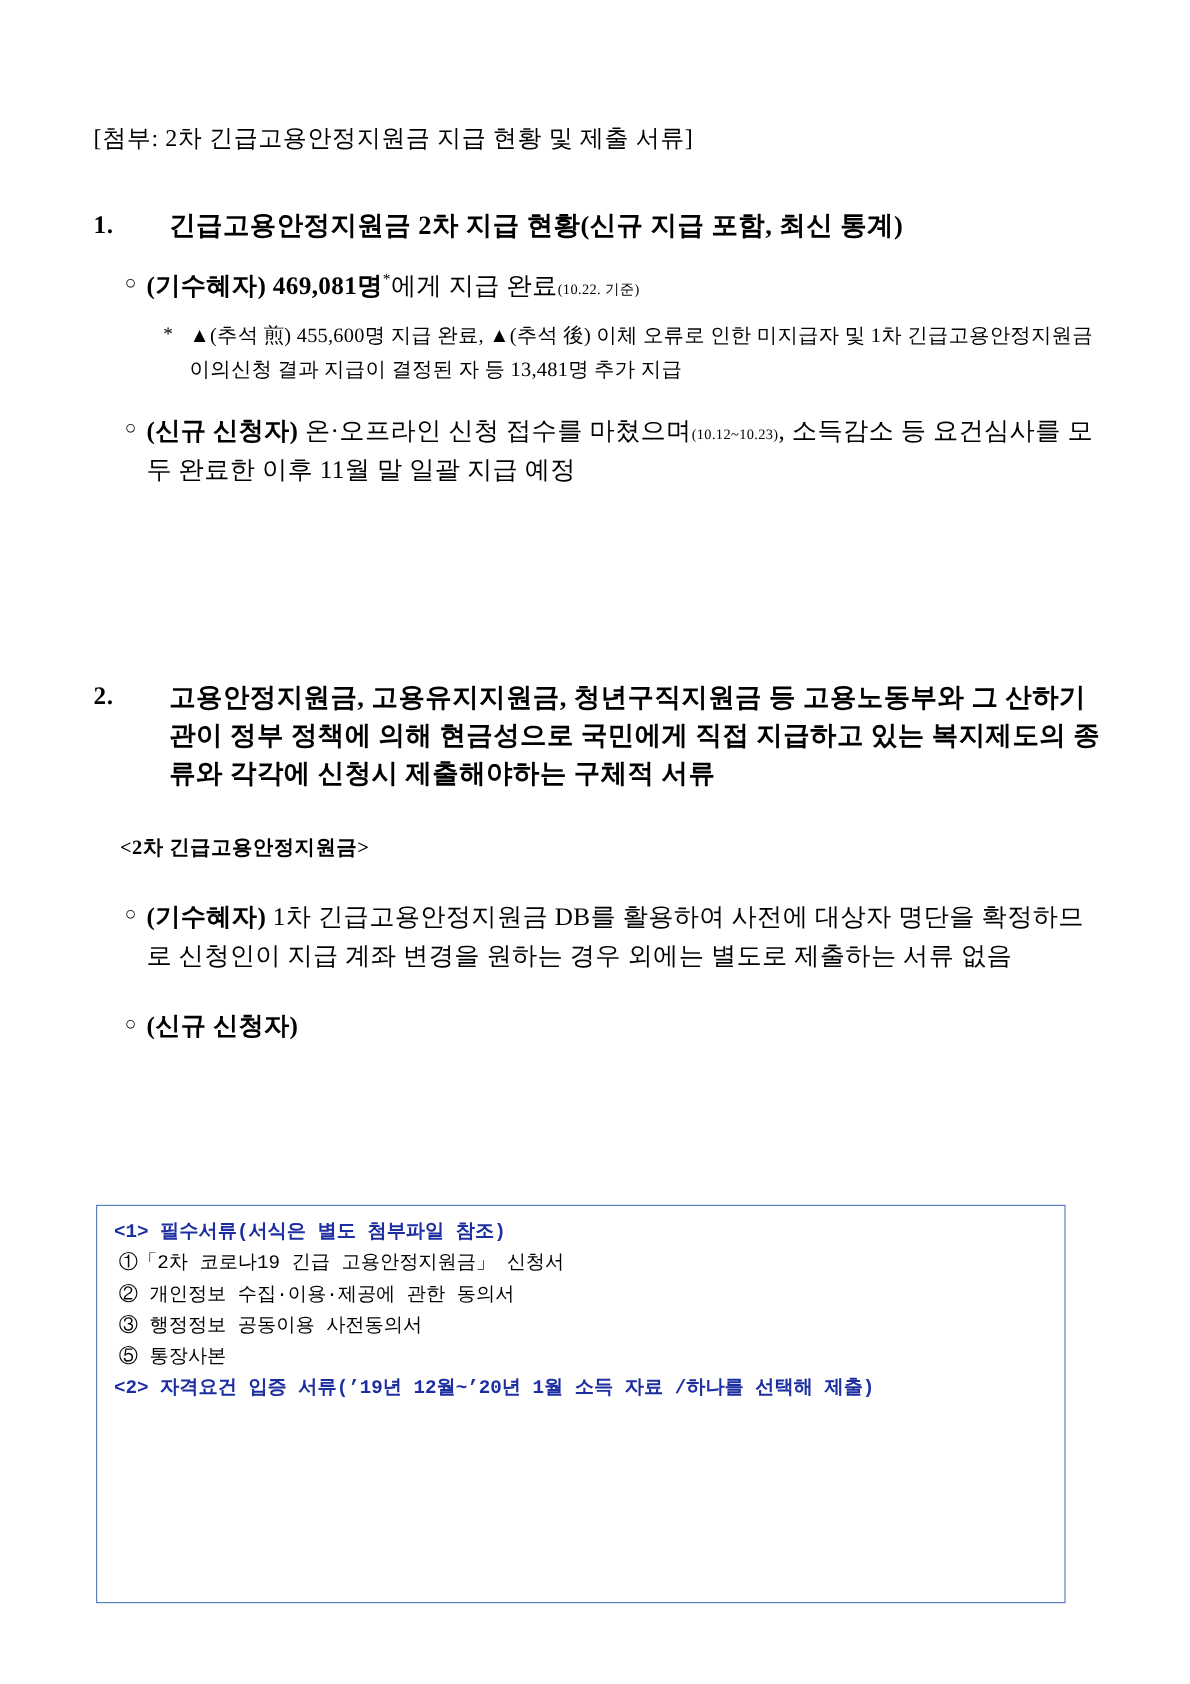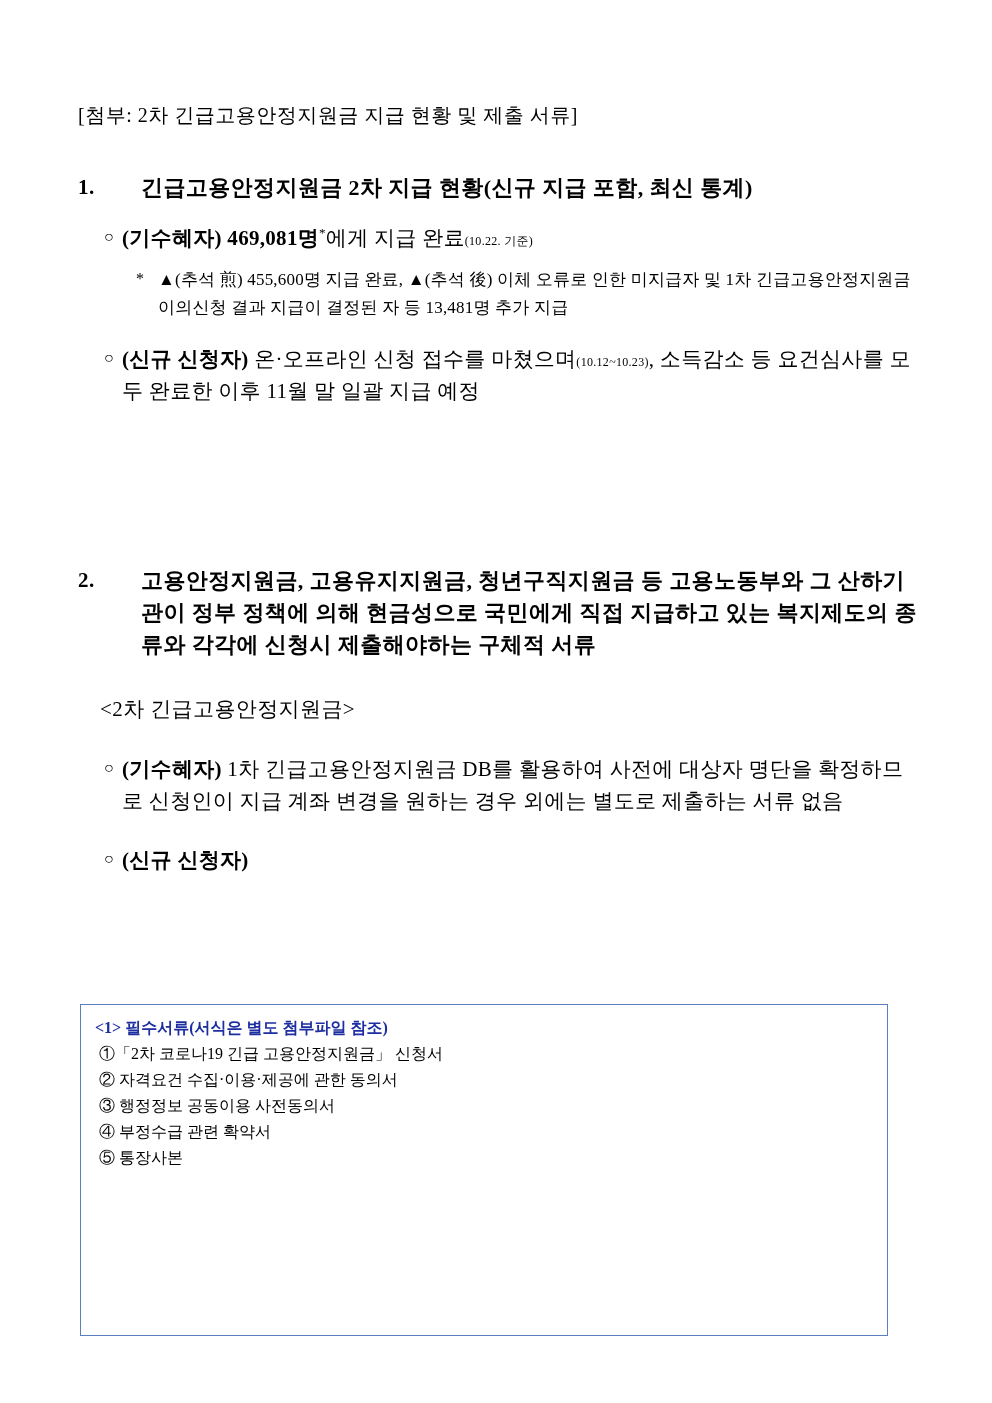--- a/index.html
+++ b/index.html
@@ -103,36 +103,37 @@
     font-size: 16px;
   }
   .note-text {
     flex: 1;
     padding-left: 14px;
     letter-spacing: 0.2px;
   }
 
   
   .sub-head {
-    font-size: 21px;
+    font-size: 17px;
     letter-spacing: 0.4px;
     padding-left: 22px;
+    font-weight: bold;
   }
 
   
   .docbox {
     position: absolute;
     left: 80px;
     top: 1004px;
     width: 808px;
     height: 332px;
     border: 1px solid #5a7fc0;
     box-sizing: border-box;
     padding: 10px 14px 8px 14px;
-    font-family: Liberation Serif, serif;
+    font-family: Liberation Mono, monospace;
     font-size: 16px;
     line-height: 1.62;
     color: #000;
   }
   .docbox .blue {
     color: #1c2ea0;
     font-weight: bold;
   }
   .docbox .line {
     white-space: nowrap;
@@ -199,19 +200,19 @@
       <span class="bullet-mark">○</span>
       <span class="bullet-text">
         <span class="b">(신규 신청자)</span>
       </span>
     </div>
   </div>
 
   <div class="docbox">
     <div class="line blue">&lt;1&gt;  필수서류(서식은 별도 첨부파일 참조)</div>
     <div class="line item">①「2차 코로나19 긴급 고용안정지원금」 신청서</div>
-    <div class="line item">② 자격요건 수집·이용·제공에 관한 동의서</div>
+    <div class="line item">② 개인정보 수집·이용·제공에 관한 동의서</div>
     <div class="line item">③ 행정정보 공동이용 사전동의서</div>
-    <div class="line item">④ 부정수급 관련 확약서</div>
     <div class="line item">⑤ 통장사본</div>
+    <div class="line blue">&lt;2&gt;  자격요건 입증 서류(’19년 12월~’20년 1월 소득 자료 /하나를 선택해 제출)</div>
   </div>
 
 </div>
 
 </body></html>

